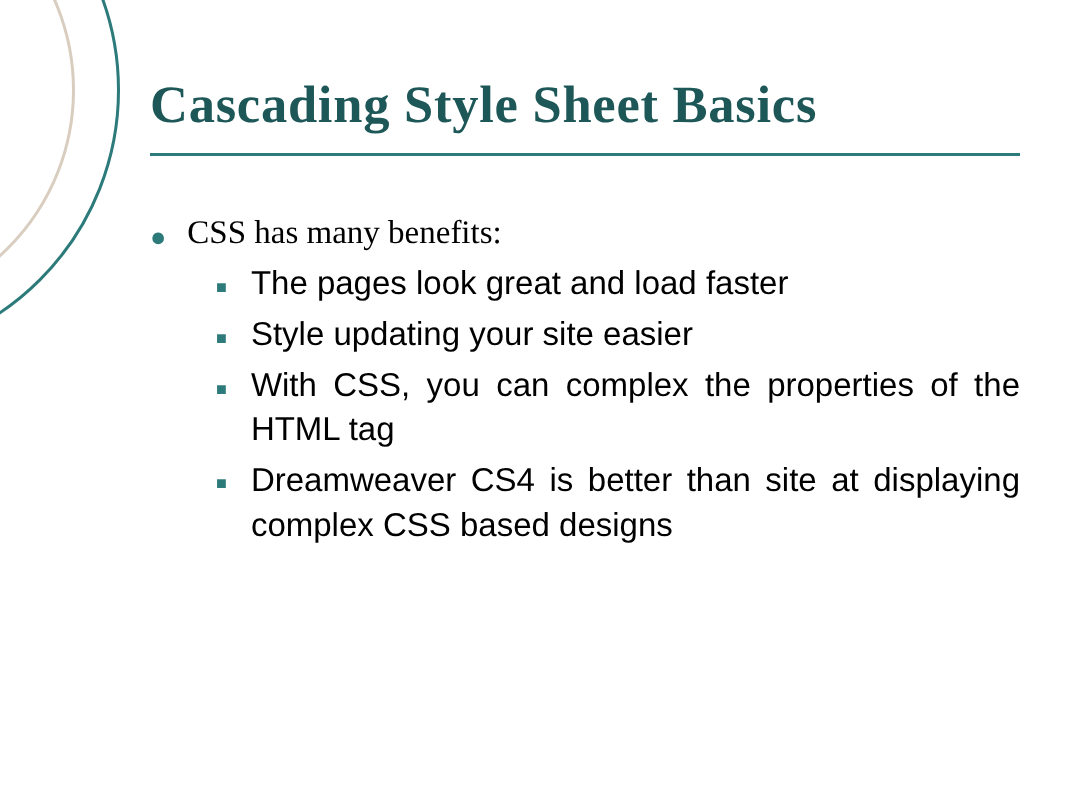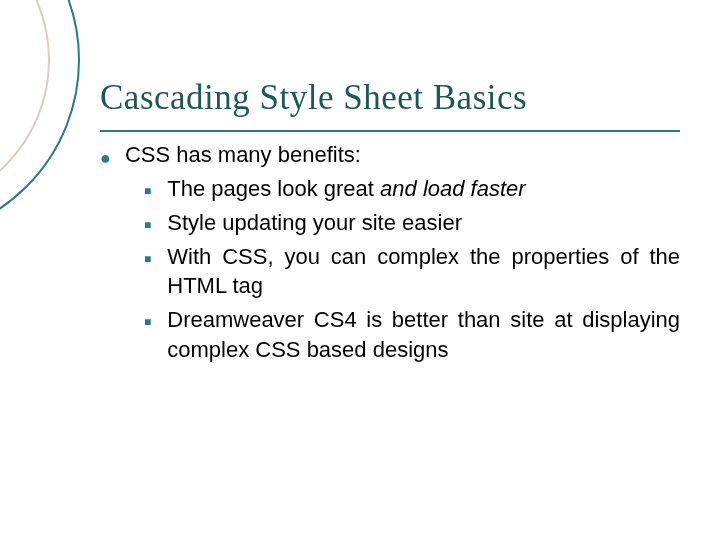--- a/index.html
+++ b/index.html
@@ -28,27 +28,26 @@
     border-radius: 50%;
     left: -250px;
     top: -90px;
   }
   .title {
     position: absolute;
     top: 50px;
     left: 100px;
     right: 40px;
     font-family: Georgia, 'Times New Roman', serif;
-    font-weight: normal;
+    font-weight: bold;
     font-size: 35px;
     color: #1e5757;
     padding-bottom: 12px;
     border-bottom: 2px solid #2c7a7a;
     letter-spacing: 0.5px;
-    margin-top: 28px;
   }
   .body {
     position: absolute;
     top: 140px;
     left: 100px;
     right: 40px;
     color: #000;
     font-size: 22px;
     line-height: 1.35;
   }
@@ -57,41 +56,41 @@
     align-items: flex-start;
     margin-bottom: 4px;
   }
   .bullet-l1 {
     color: #2c7a7a;
     font-size: 18px;
     margin-right: 14px;
     margin-top: 6px;
     flex: 0 0 auto;
   }
-  .l1-text { flex: 1 1 auto; }
+  .l1-text { flex: 1 1 auto; font-family: Liberation Serif, serif; }
   .sub-list {
     margin-left: 44px;
   }
   .row-l2 {
     display: flex;
     align-items: flex-start;
     margin-top: 4px;
     text-align: justify;
   }
   .bullet-l2 {
     color: #2c7a7a;
     font-size: 12px;
     margin-right: 16px;
     margin-top: 9px;
     flex: 0 0 auto;
   }
   .l2-text {
     flex: 1 1 auto;
   }
-  .l2-text .italic { font-style: italic; }
+  .l2-text .italic { }
 </style>
 </head>
 <body>
 
 <div class="slide">
   <div class="arc-outer"></div>
   <div class="arc-inner"></div>
 
   <div class="title">Cascading Style Sheet Basics</div>
 

